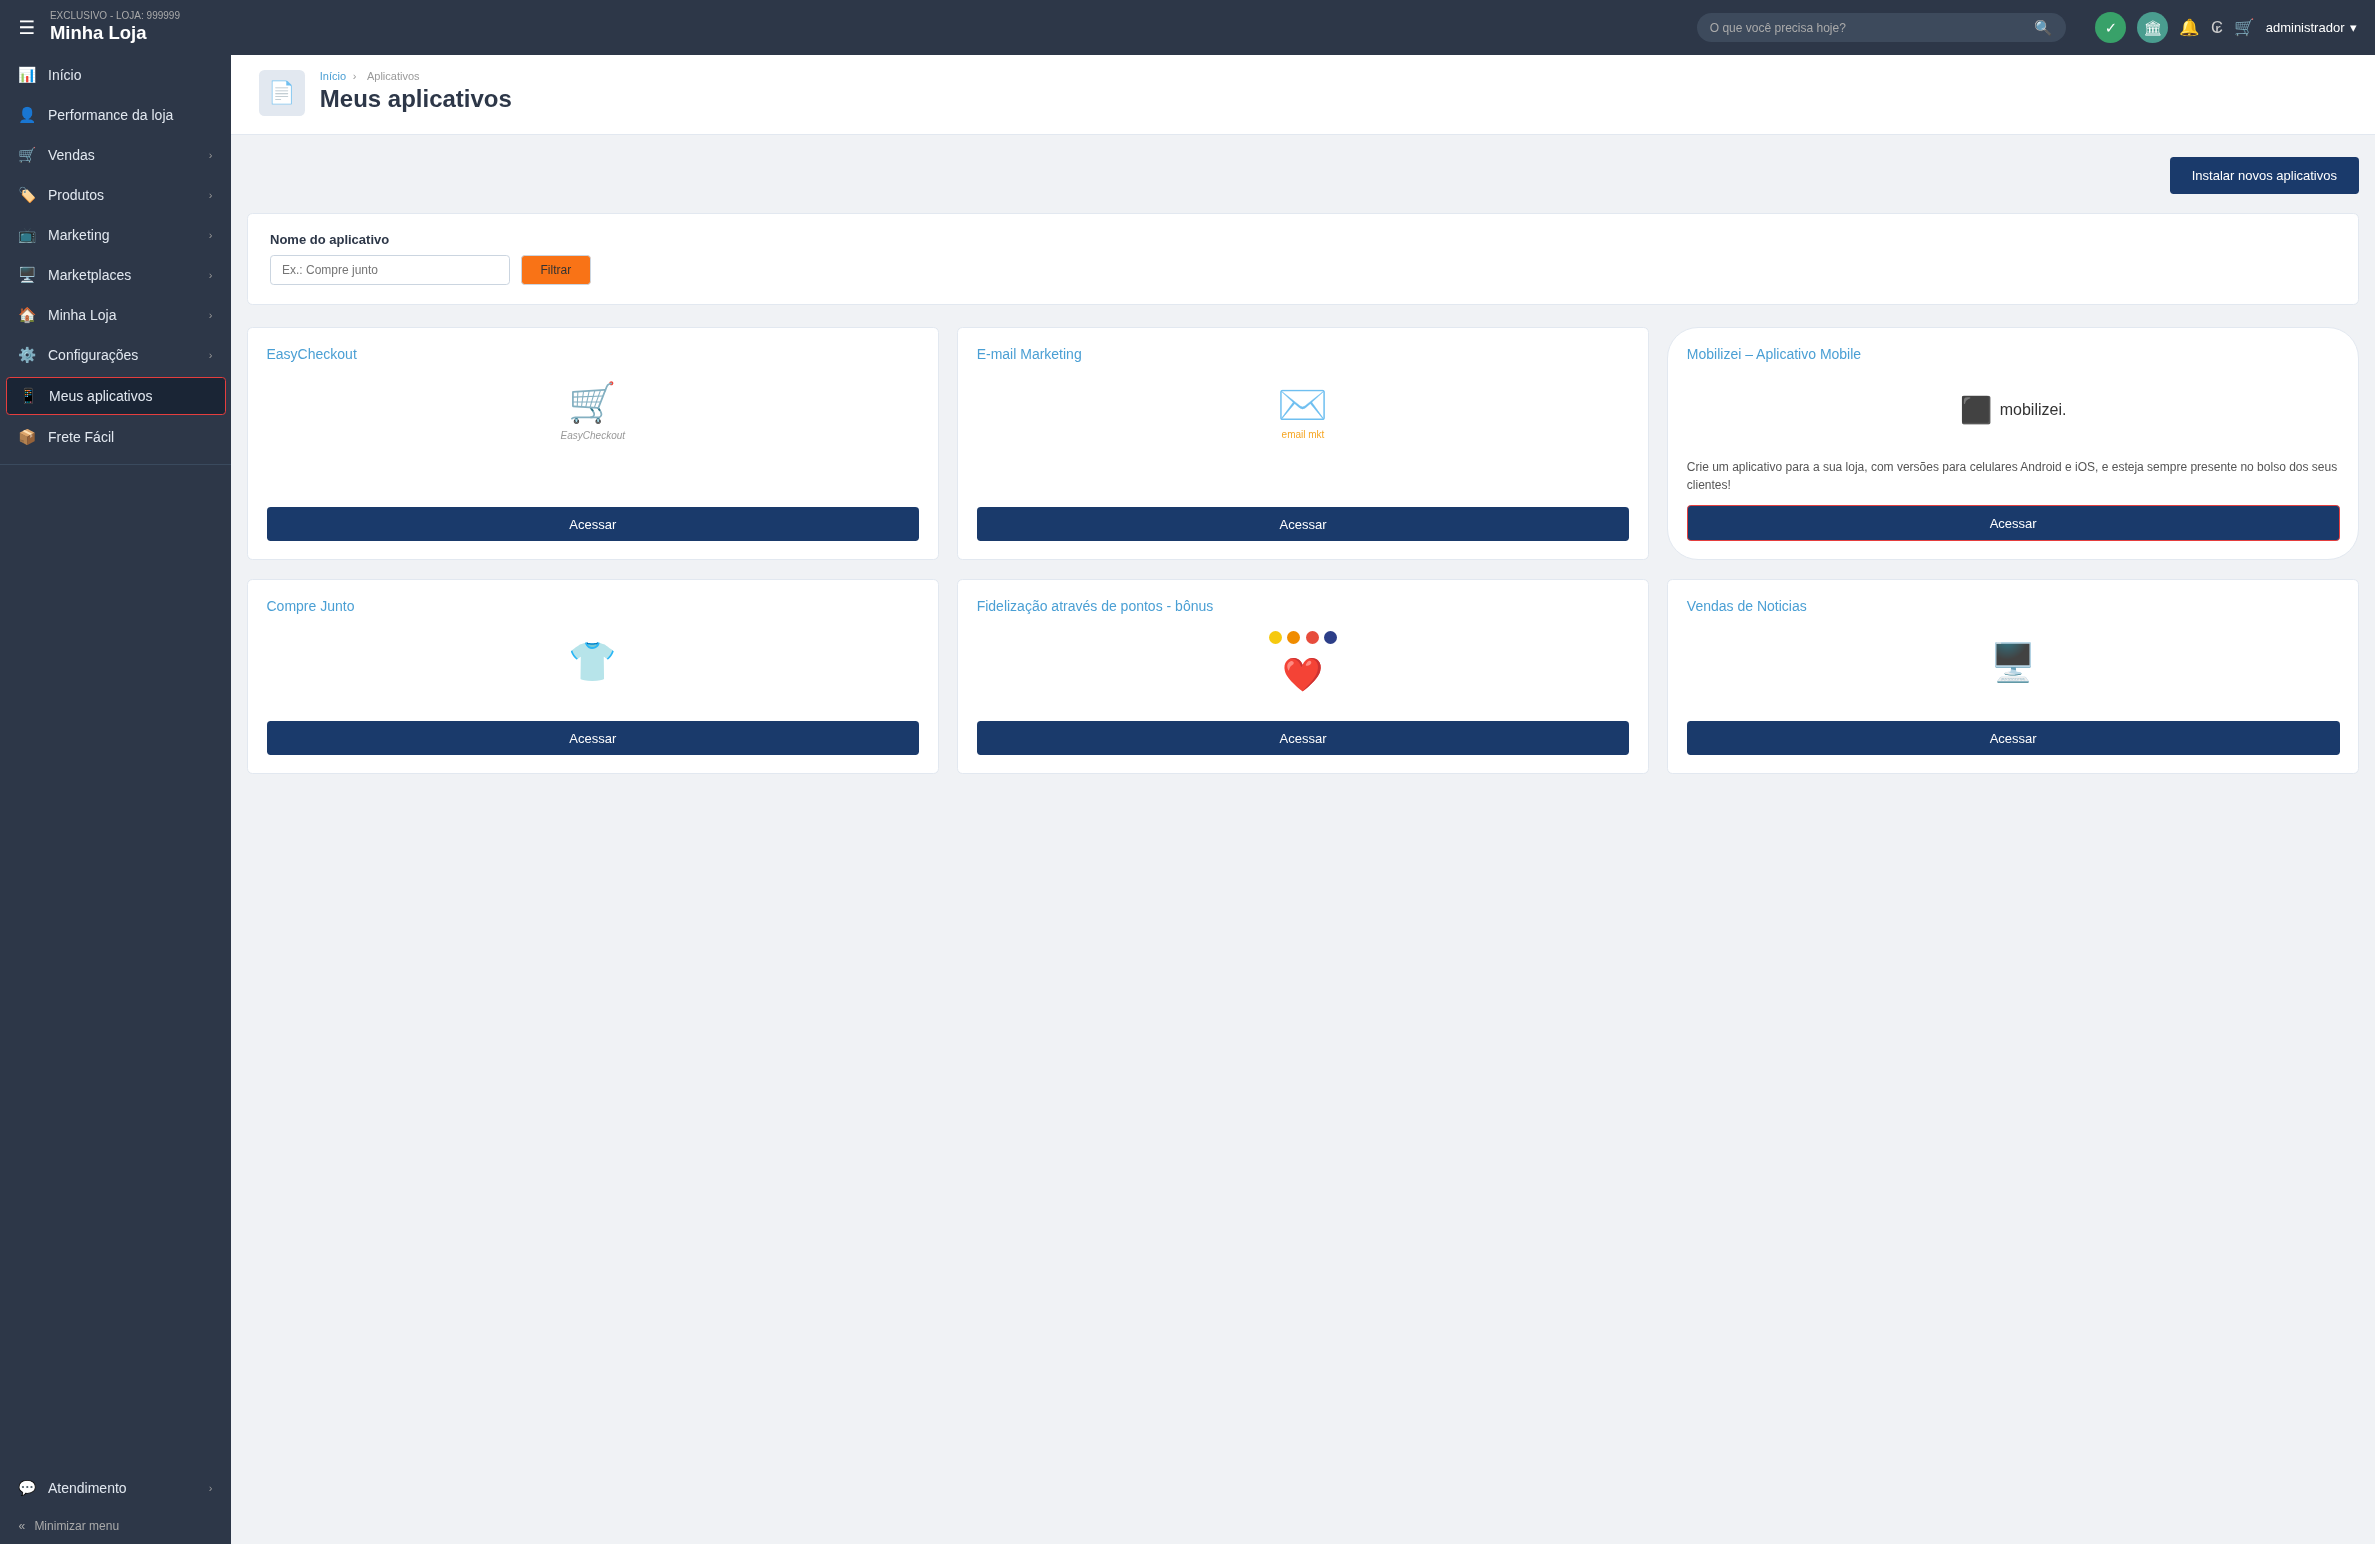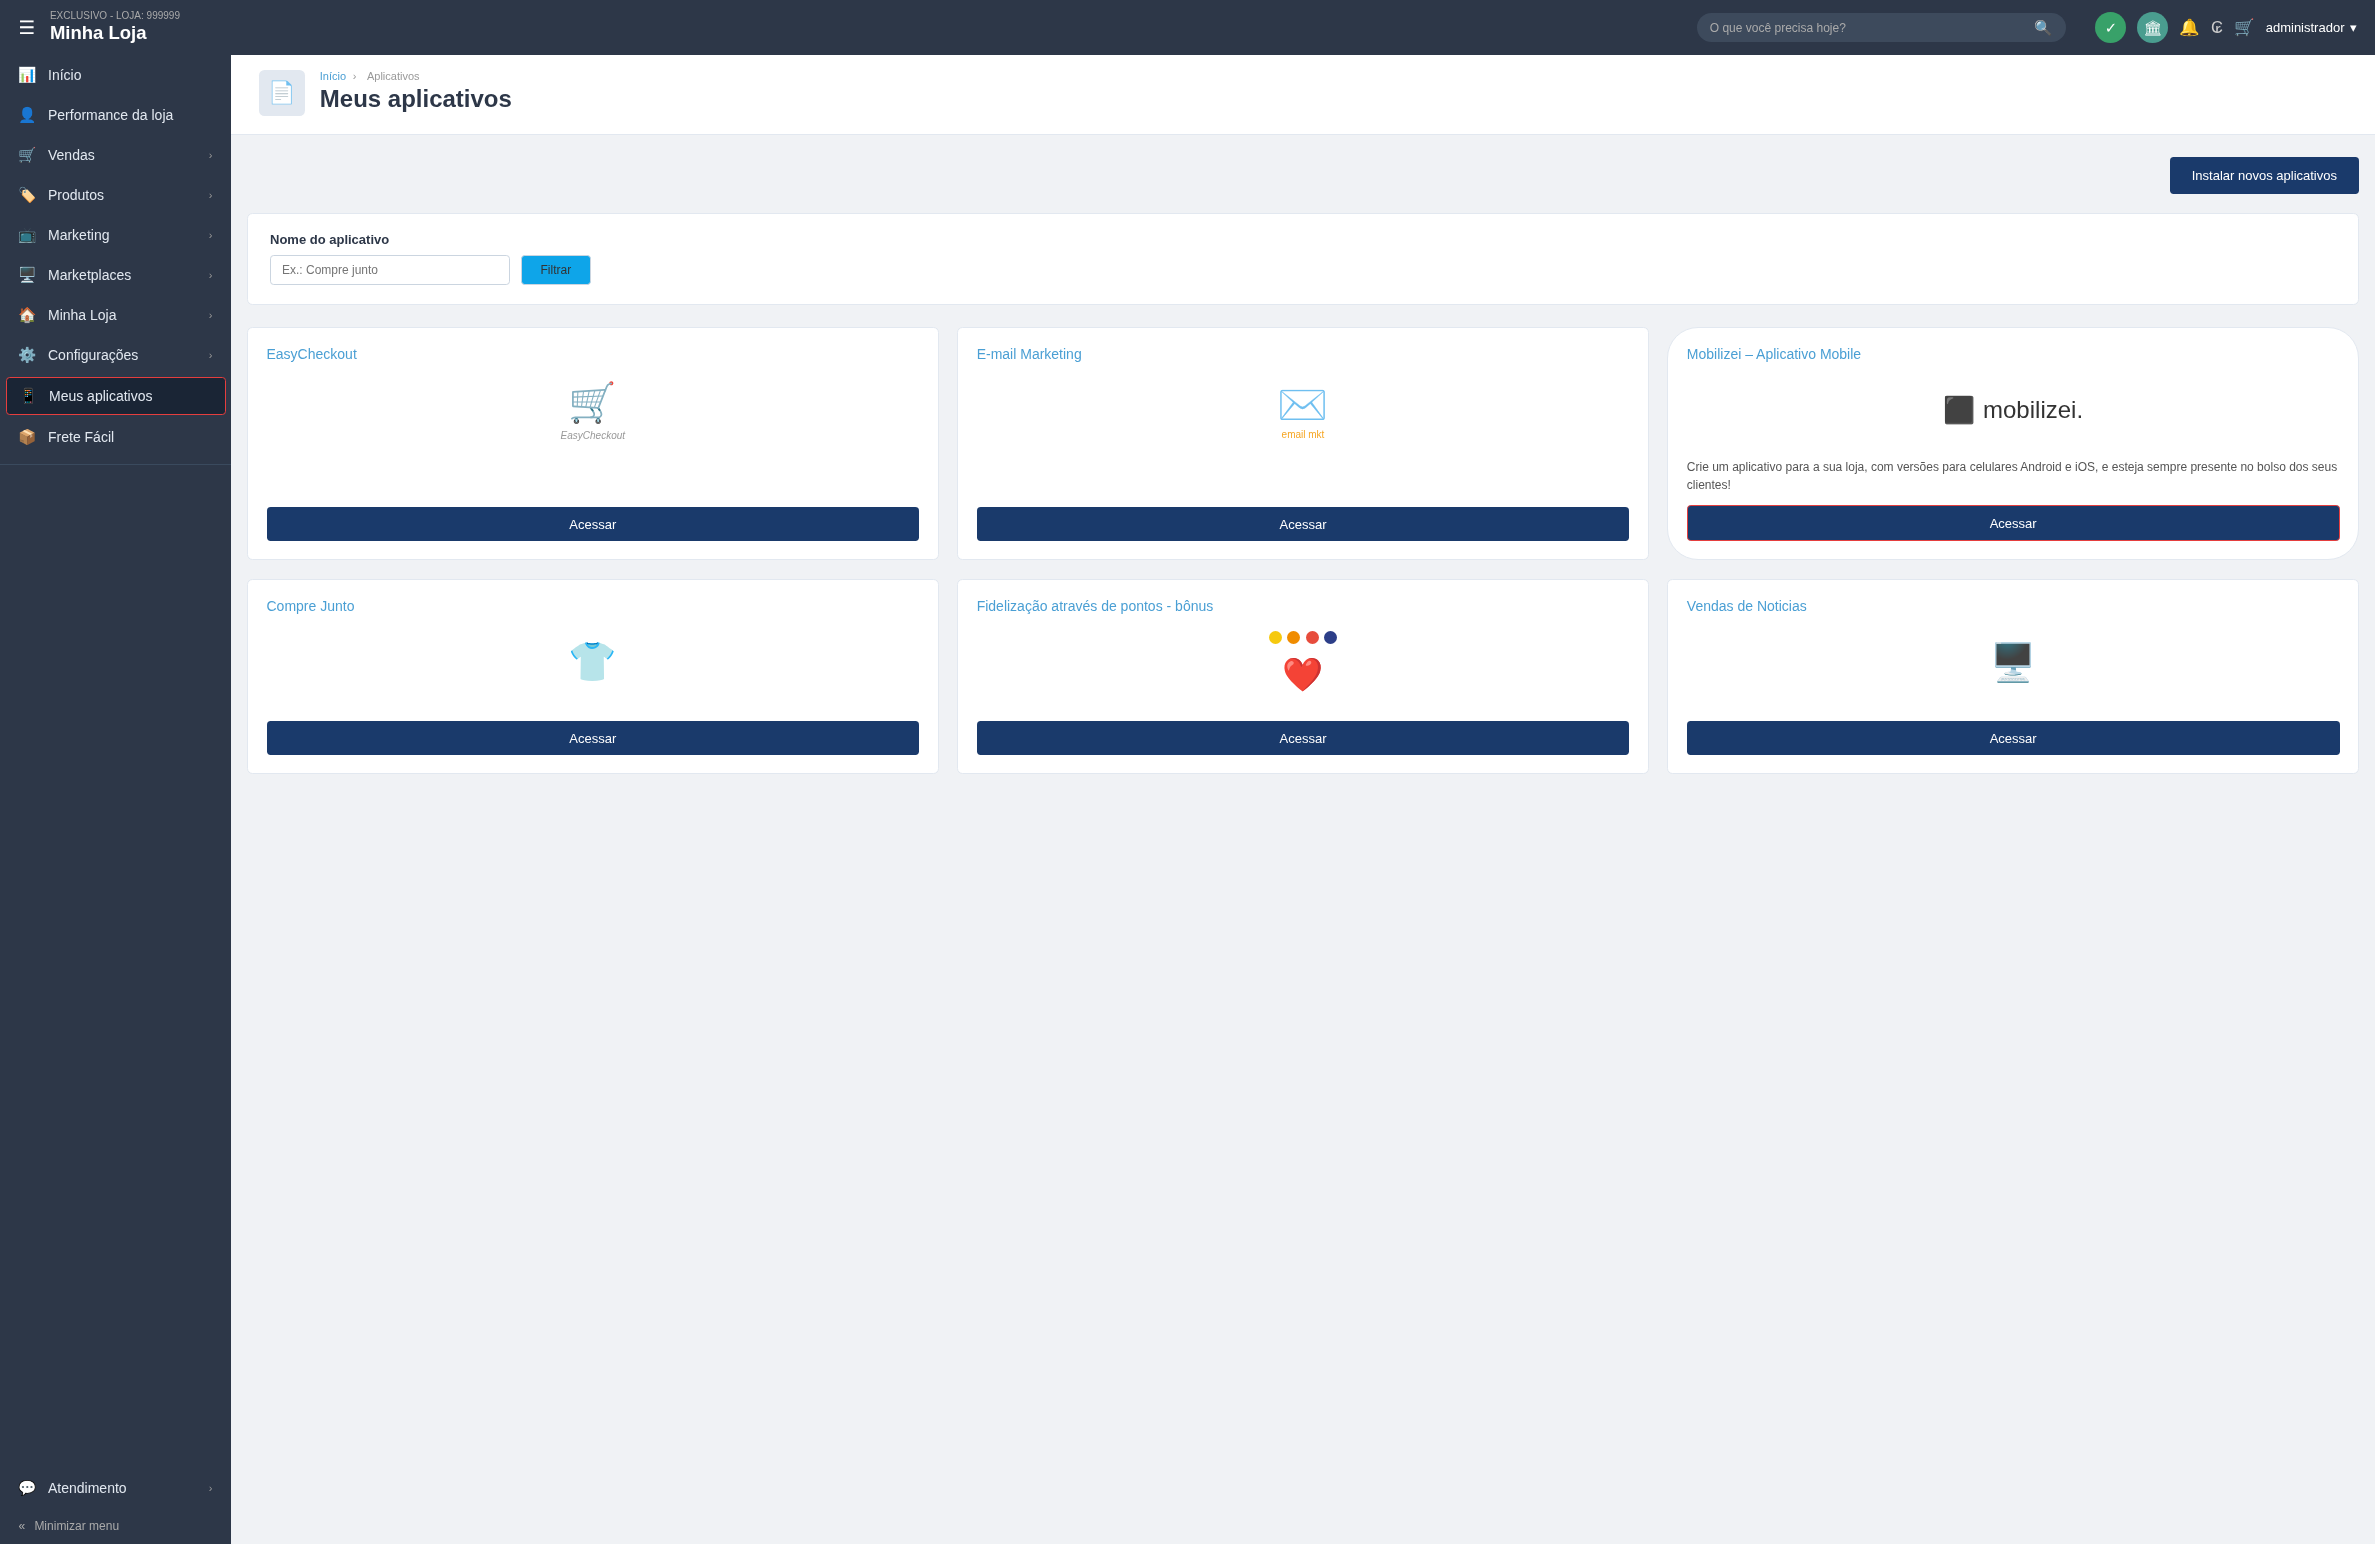--- a/index.html
+++ b/index.html
@@ -162,21 +162,21 @@
       border: 0.9px solid #cbd5e0;
       border-radius: 3.7px;
       padding: 7.4px 11px;
       font-size: 12px;
       width: 240px;
       outline: none;
       color: #555;
     }
     .btn-filter {
       border: 0.9px solid #cbd5e0;
-      background: #0ea5e9;
+      background: #f97316;
       padding: 7.4px 18.5px;
       border-radius: 3.7px;
       font-size: 12px;
       cursor: pointer;
       color: #333;
     }
 
     
     .apps-grid {
       display: grid;
@@ -231,21 +231,21 @@
       display: flex; flex-direction: column; align-items: center; gap: 3.7px;
     }
     .easycheckout-label { font-size: 10px; color: #999; font-style: italic; }
 
     
     .email-img { text-align: center; }
     .email-label { font-size: 10px; color: #f6a623; }
 
     
     .mobilizei-img { display: flex; align-items: center; gap: 7.4px; }
-    .mobilizei-text { font-size: 24px; font-weight: 300; color: #333; }
+    .mobilizei-text { font-size: 16px; font-weight: 300; color: #333; }
 
     
     .fidelizacao-dots { display: flex; gap: 5.5px; margin-bottom: 5.5px; }
     .dot { width: 13px; height: 13px; border-radius: 50%; }
 
     
     .content::-webkit-scrollbar { width: 5.5px; }
     .content::-webkit-scrollbar-thumb { background: #ccc; border-radius: 2.8px; }
   </style>
 </head>

